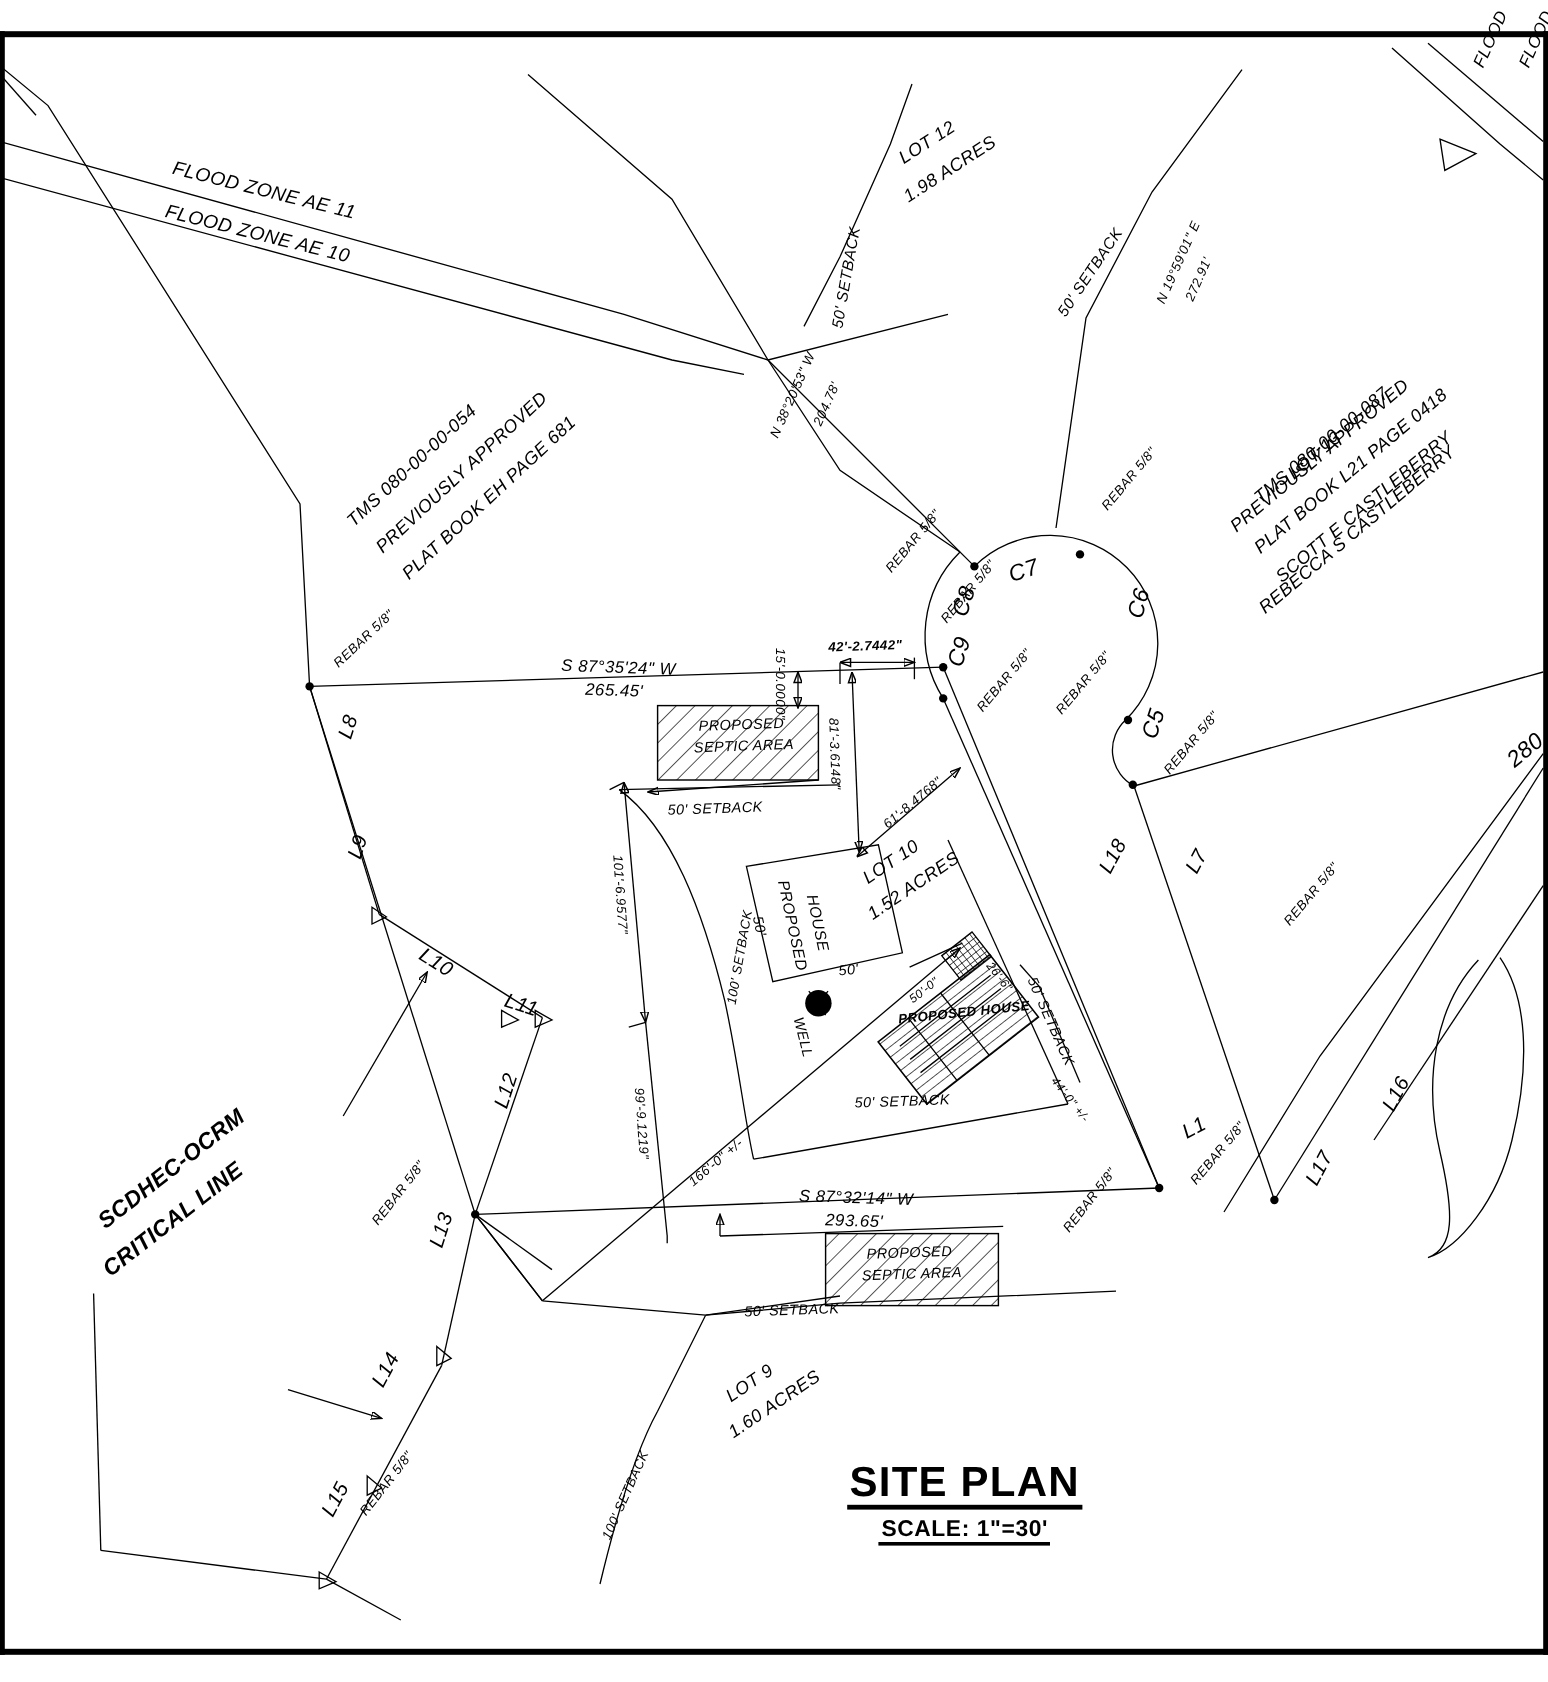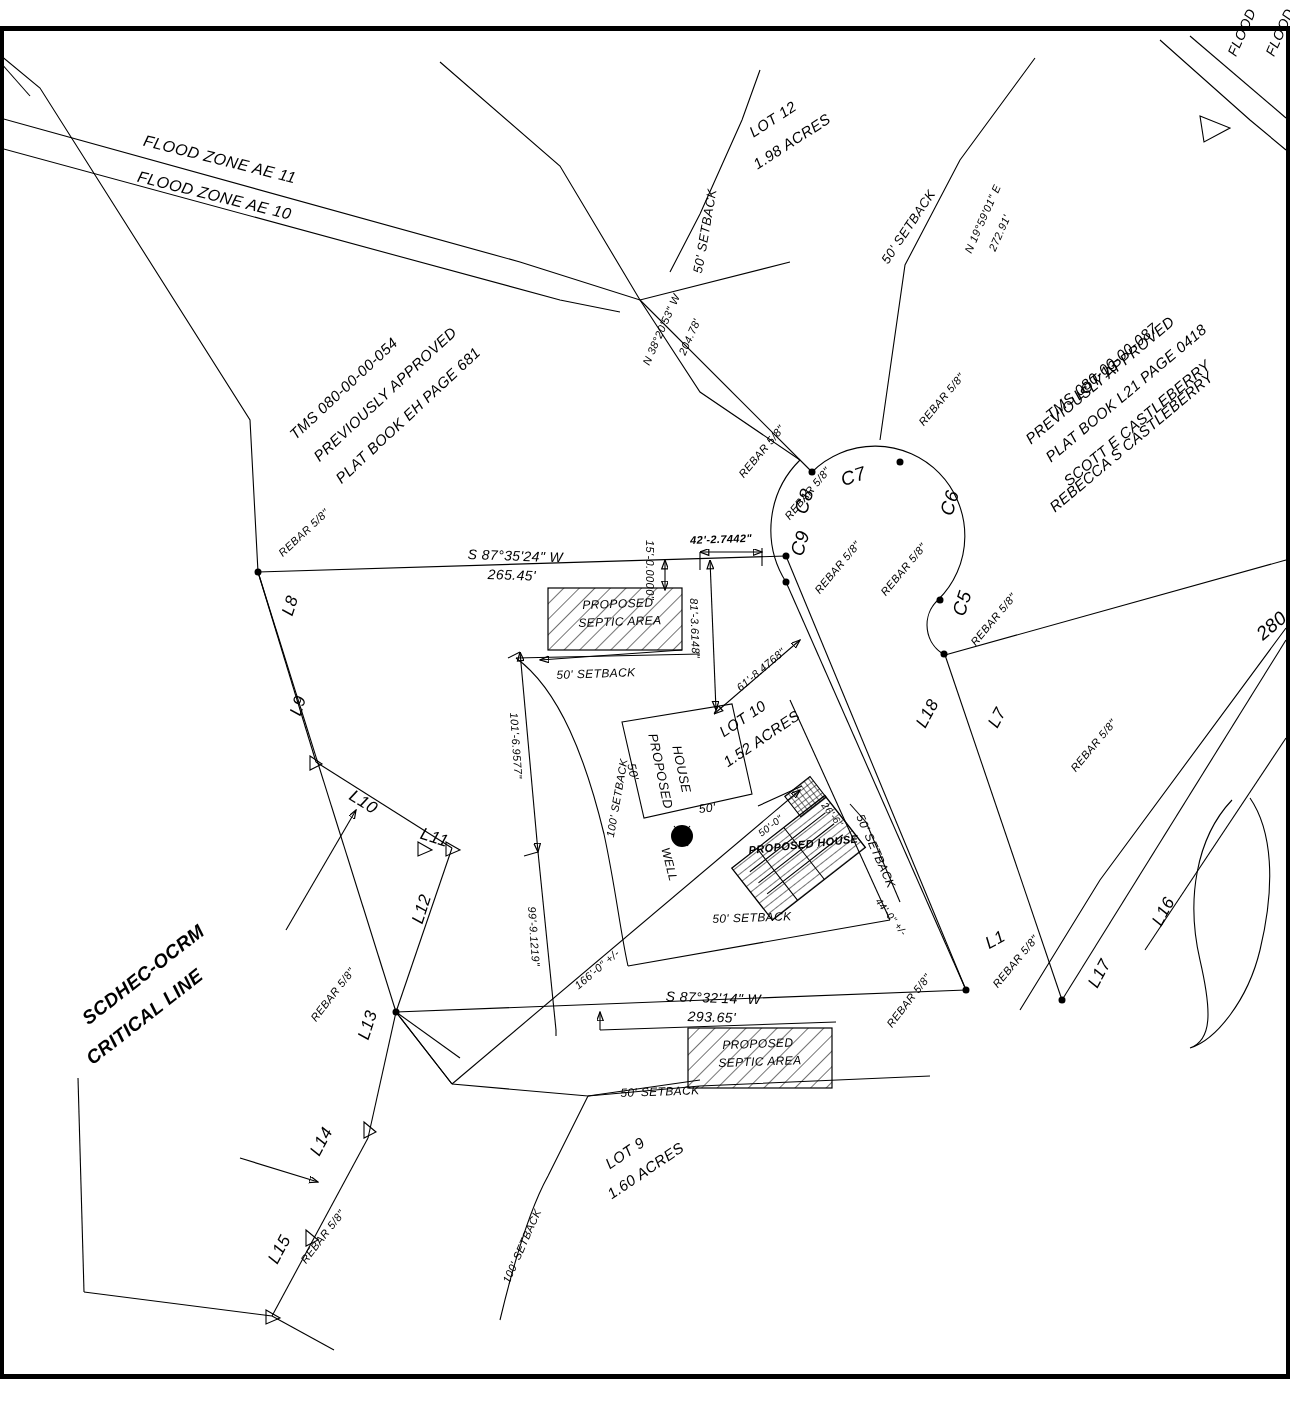--- a/index.html
+++ b/index.html
@@ -324,14 +324,18 @@
   <div class="lbl t17 obl" style="left:306px;top:1150px;transform:rotate(-62deg);">L14</div>
   <div class="lbl t17 obl" style="left:264px;top:1258px;transform:rotate(-62deg);">L15</div>
   <div class="lbl t17 obl" style="left:984px;top:722px;transform:rotate(-62deg);">L7</div>
   <div class="lbl t17 obl" style="left:912px;top:722px;transform:rotate(-62deg);">L18</div>
   <div class="lbl t17 obl" style="left:982px;top:936px;transform:rotate(-28deg);">L1</div>
   <div class="lbl t17 obl" style="left:1084px;top:982px;transform:rotate(-62deg);">L17</div>
   <div class="lbl t17 obl" style="left:1148px;top:920px;transform:rotate(-62deg);">L16</div>
 
   <div class="lbl t19 obl" style="left:1252px;top:628px;transform:rotate(-40deg);">280</div>
 
+  <div id="title-block">
+    <div id="title-main">SITE PLAN</div><br>
+    <div id="title-scale">SCALE: 1"=30'</div>
+  </div>
 
 </div>
 
 </body></html>

